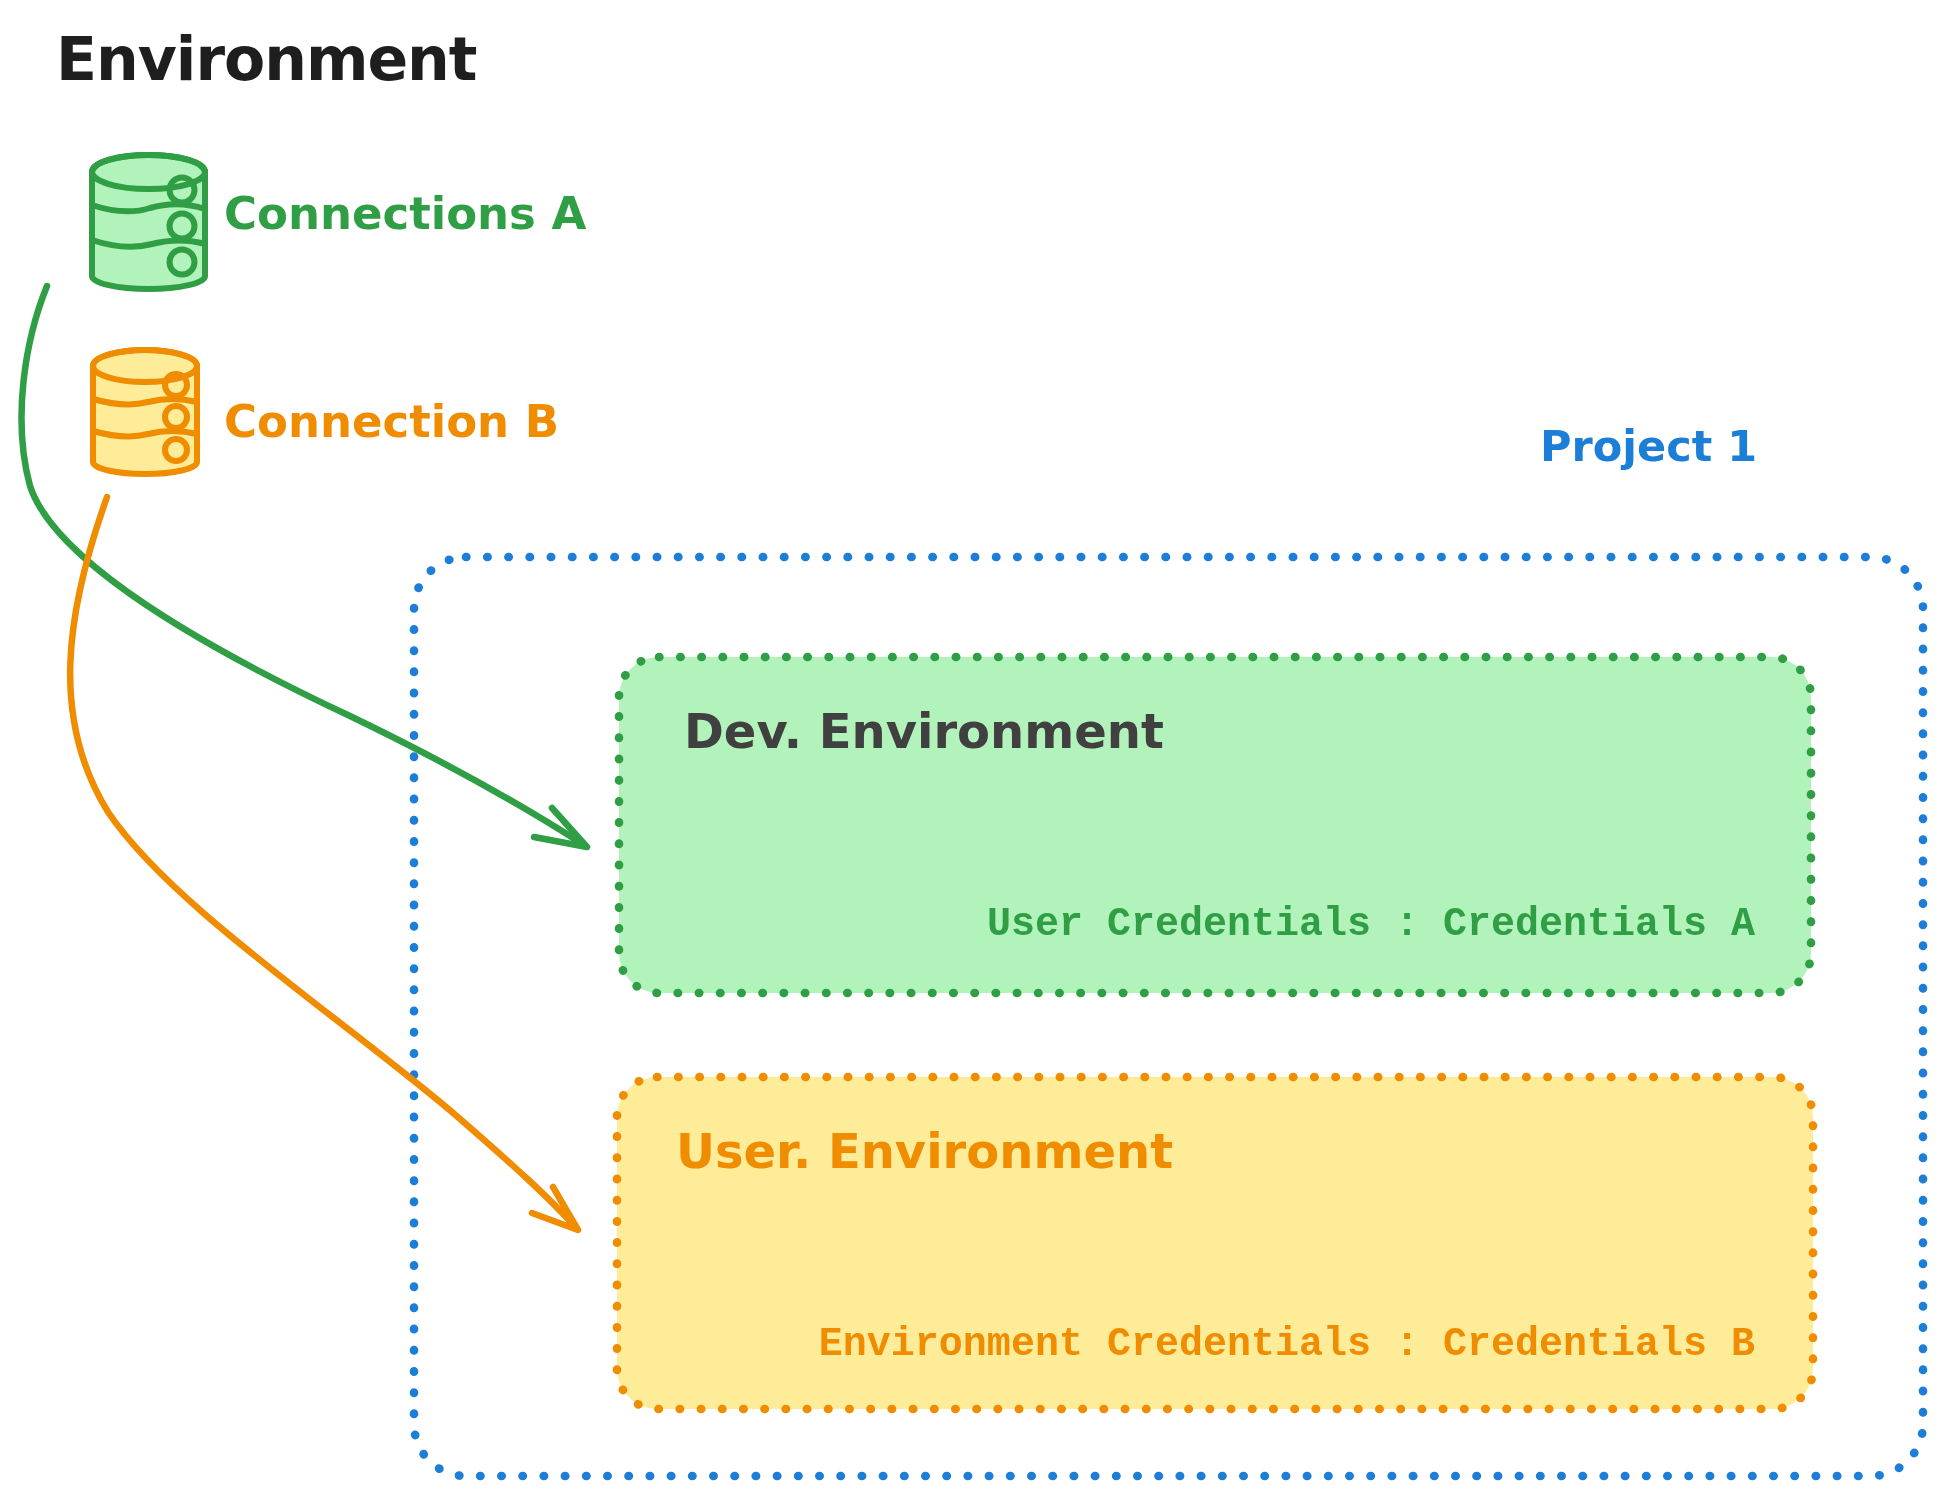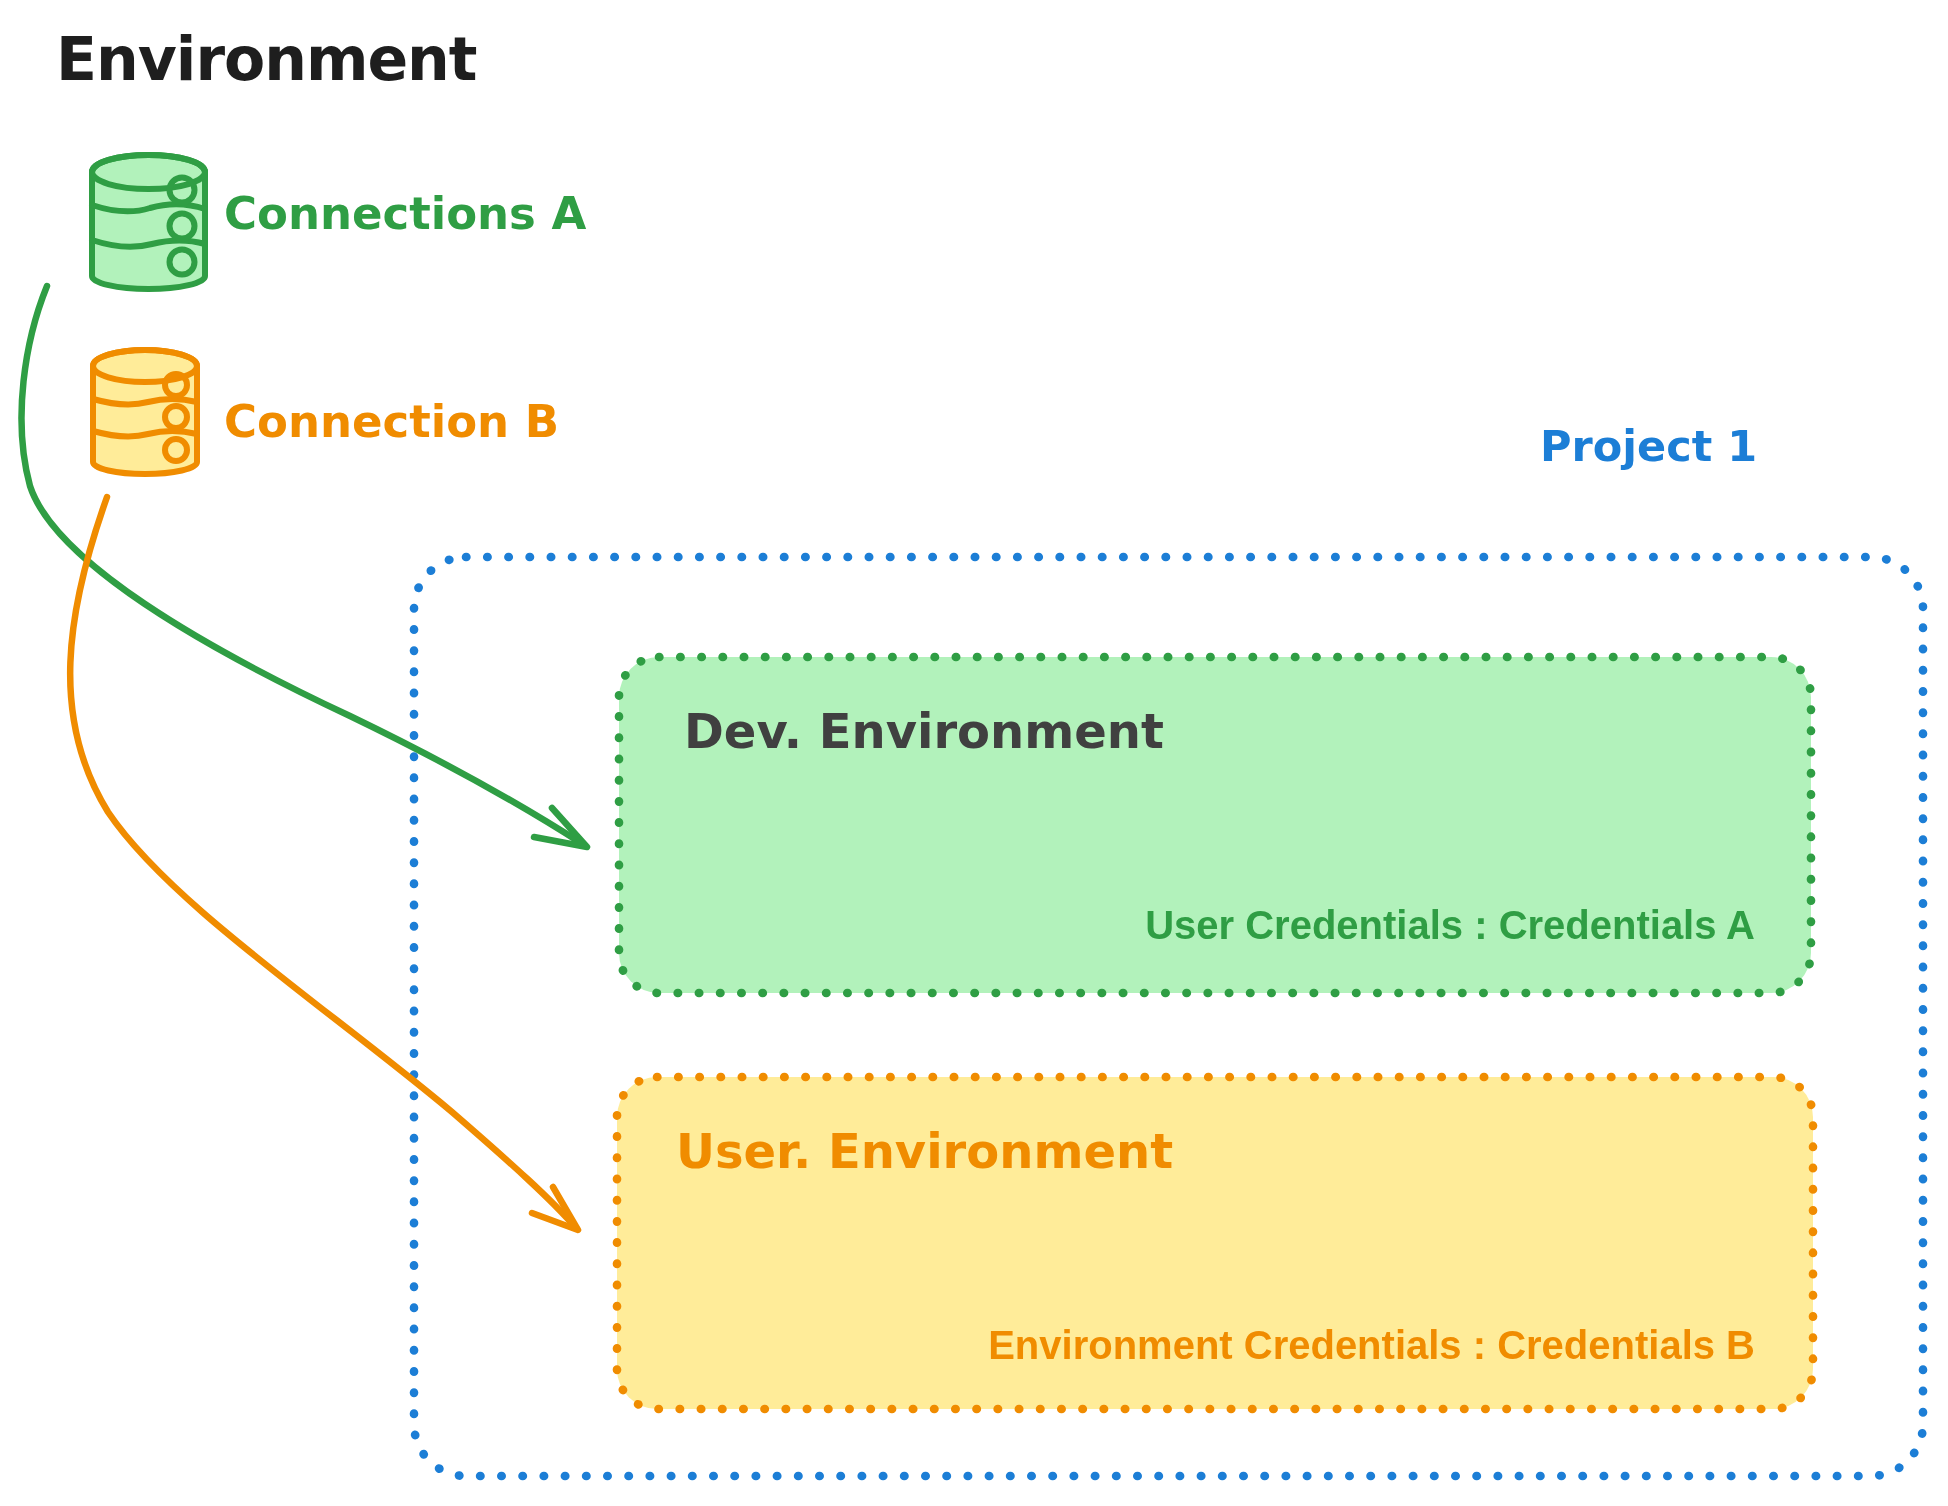--- a/index.html
+++ b/index.html
@@ -25,21 +25,21 @@
     left: 1540px; top: 424px;
     font-size: 43px; font-weight: bold;
     color: #1c7ed6;
   }
 
   .env-label { font-size: 48px; font-weight: bold; }
   .env-label.dev  { left: 676px; top: 706px;  color: #404040; margin-left: 8px; }
   .env-label.prod { left: 676px; top: 1126px; color: #f08c00; }
 
   .cred {
-    font-family: Liberation Sans, sans-serif;
+    font-family: Liberation Mono, monospace;
     font-size: 40px; font-weight: bold; text-align: center;
   }
   .cred.dev  { right: 193px; top: 904px;  color: #2f9e44; }
   .cred.prod { right: 193px; top: 1324px; color: #f08c00; }
 </style>
 </head>
 <body>
 
 <svg class="layer" width="1948" height="1506" viewBox="0 0 1948 1506">
 

